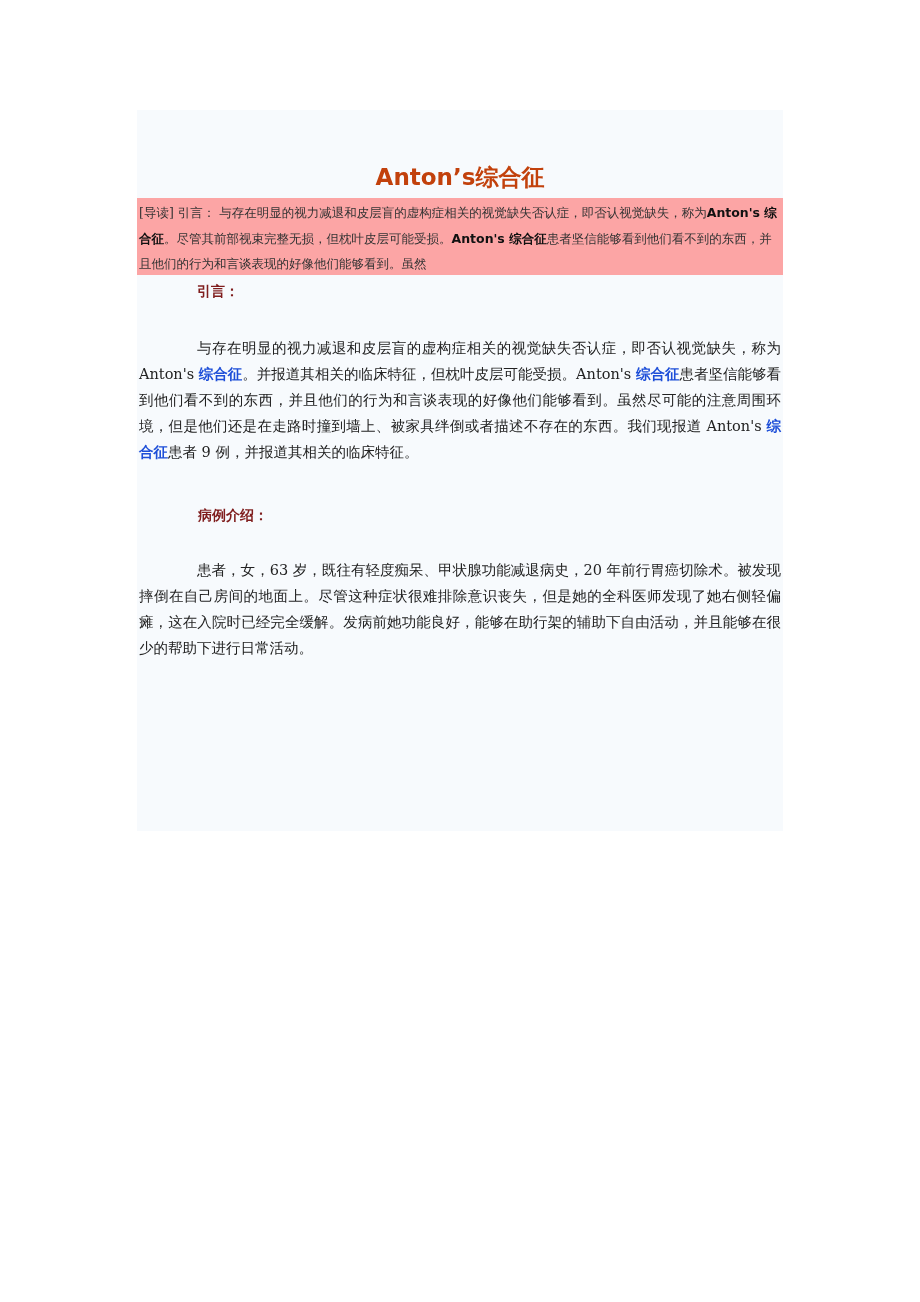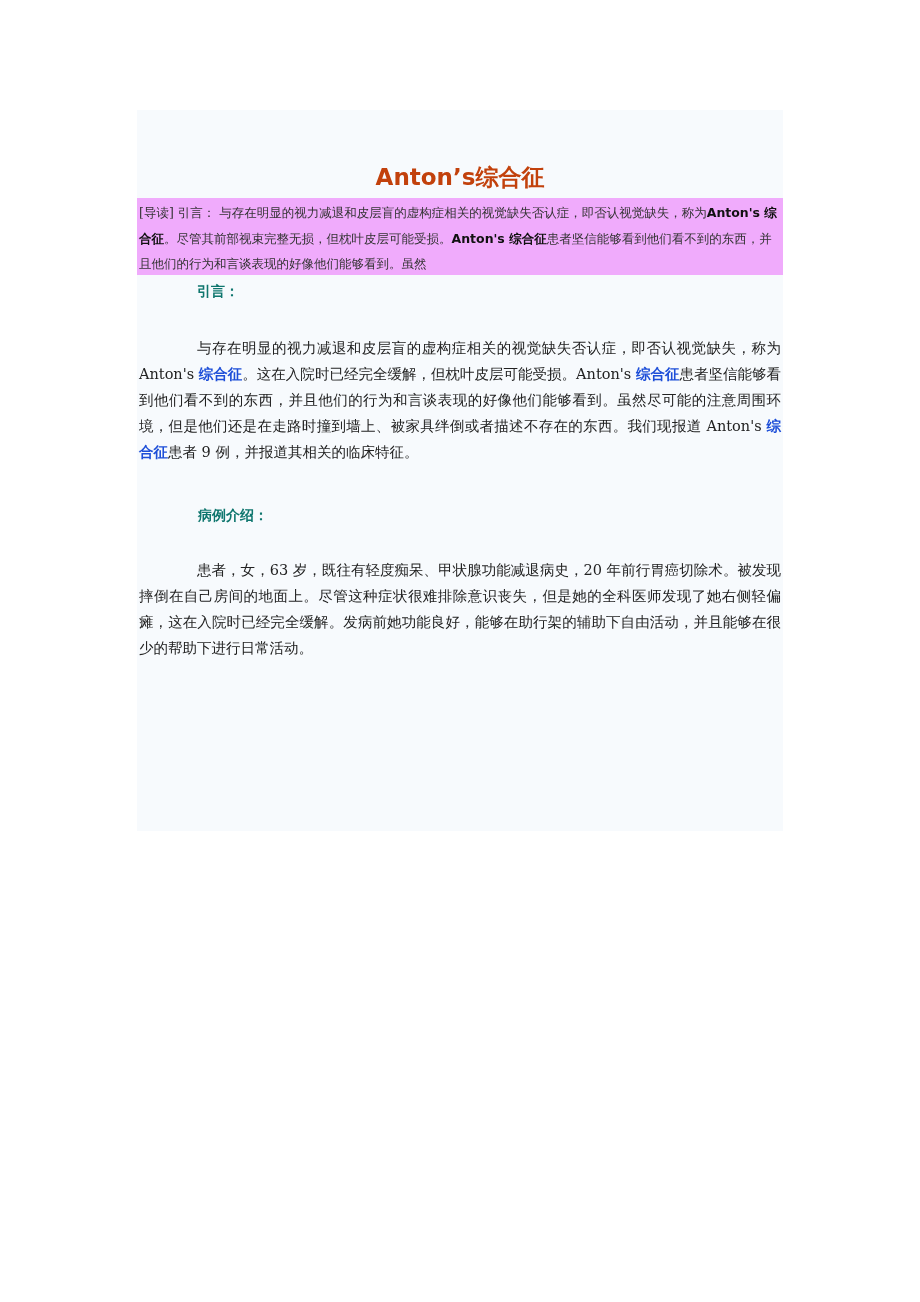--- a/index.html
+++ b/index.html
@@ -9,48 +9,48 @@
       background: #f7fafd;
     }
     .title {
       position: absolute; left: 0; top: 52px; width: 100%;
       text-align: center;
       font-family: "DejaVu Sans", sans-serif; font-weight: bold;
       font-size: 23px; color: #c2410c; letter-spacing: 0px;
     }
     .summary {
       position: absolute; left: 0; top: 88px; width: 100%; height: 77px;
-      background: #f0abfc;
+      background: #fca5a5;
       font-family: "DejaVu Serif", serif; font-size: 12.5px; color: #333;
       line-height: 25.5px; padding: 2px 1px 0 2px; box-sizing: border-box;
     }
     .summary b { font-family: "DejaVu Sans", sans-serif; color:#111; }
     .body-text {
       position: absolute; left: 2px; width: 642px;
       font-family: "DejaVu Serif", serif; font-size: 14.5px; color: #222;
       line-height: 26px; text-align: justify;
     }
     .body-text b { font-weight: bold; color:#1d4ed8; }
     .heading {
       position: absolute;
-      font-family: "DejaVu Sans", sans-serif; font-weight: bold; font-size: 14px; color: #0f766e;
+      font-family: "DejaVu Sans", sans-serif; font-weight: bold; font-size: 14px; color: #7f1d1d;
     }
     .indent { text-indent: 58px; }
   </style>
 </head>
 <body>
 
 <div class="page">
   <div class="title">Anton’s综合征</div>
 
   <div class="summary">
     <span>[导读] 引言：</span><span> 与存在明显的视力减退和皮层盲的虚构症相关的视觉缺失否认症，即否认视觉缺失，称为</span><b>Anton's 综合征</b><span>。尽管其前部视束完整无损，但枕叶皮层可能受损。</span><b>Anton's 综合征</b><span>患者坚信能够看到他们看不到的东西，并且他们的行为和言谈表现的好像他们能够看到。虽然</span>
   </div>
 
   <div class="heading" style="left:60px; top:173px;">引言：</div>
 
-  <div class="body-text indent" style="top:225px;"><span>与存在明显的视力减退和皮层盲的虚构症相关的视觉缺失否认症，即否认视觉缺失，称为 Anton's </span><b>综合征</b><span>。这在入院时已经完全缓解，但枕叶皮层可能受损。Anton's </span><b>综合征</b><span>患者坚信能够看到他们看不到的东西，并且他们的行为和言谈表现的好像他们能够看到。虽然尽可能的注意周围环境，但是他们还是在走路时撞到墙上、被家具绊倒或者描述不存在的东西。我们现报道 Anton's </span><b>综合征</b><span>患者 9 例，并报道其相关的临床特征。</span></div>
+  <div class="body-text indent" style="top:225px;"><span>与存在明显的视力减退和皮层盲的虚构症相关的视觉缺失否认症，即否认视觉缺失，称为 Anton's </span><b>综合征</b><span>。并报道其相关的临床特征，但枕叶皮层可能受损。Anton's </span><b>综合征</b><span>患者坚信能够看到他们看不到的东西，并且他们的行为和言谈表现的好像他们能够看到。虽然尽可能的注意周围环境，但是他们还是在走路时撞到墙上、被家具绊倒或者描述不存在的东西。我们现报道 Anton's </span><b>综合征</b><span>患者 9 例，并报道其相关的临床特征。</span></div>
 
   <div class="heading" style="left:61px; top:397px;">病例介绍：</div>
 
   <div class="body-text indent" style="top:447px;">患者，女，63 岁，既往有轻度痴呆、甲状腺功能减退病史，20 年前行胃癌切除术。被发现摔倒在自己房间的地面上。尽管这种症状很难排除意识丧失，但是她的全科医师发现了她右侧轻偏瘫，这在入院时已经完全缓解。发病前她功能良好，能够在助行架的辅助下自由活动，并且能够在很少的帮助下进行日常活动。</div>
 
 </div>
 
 </body></html>

